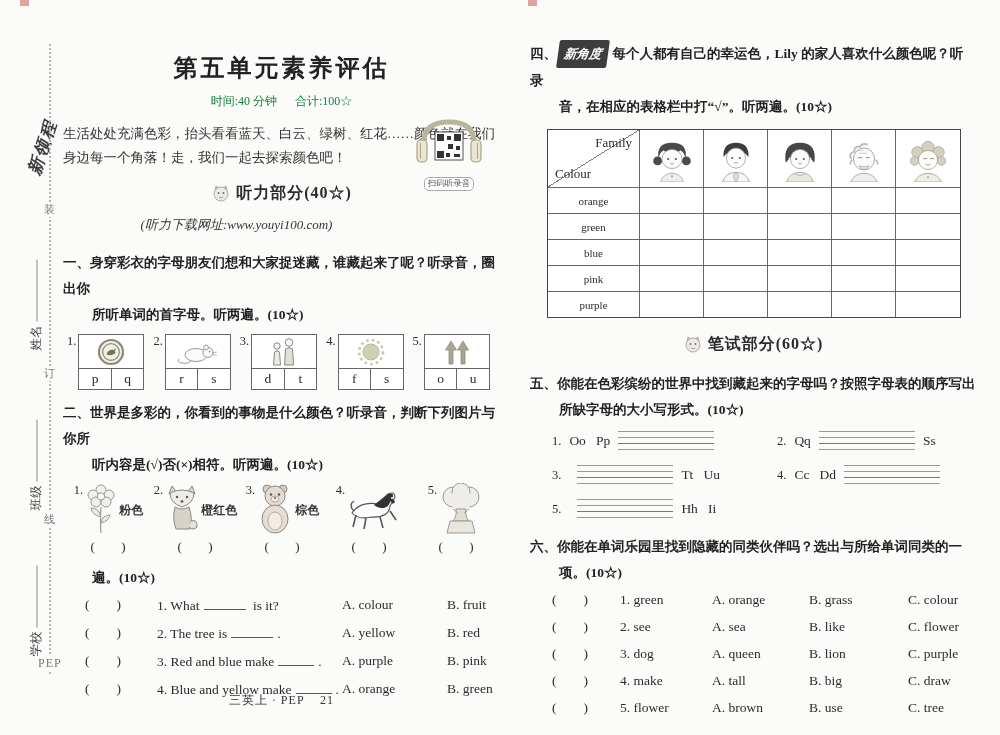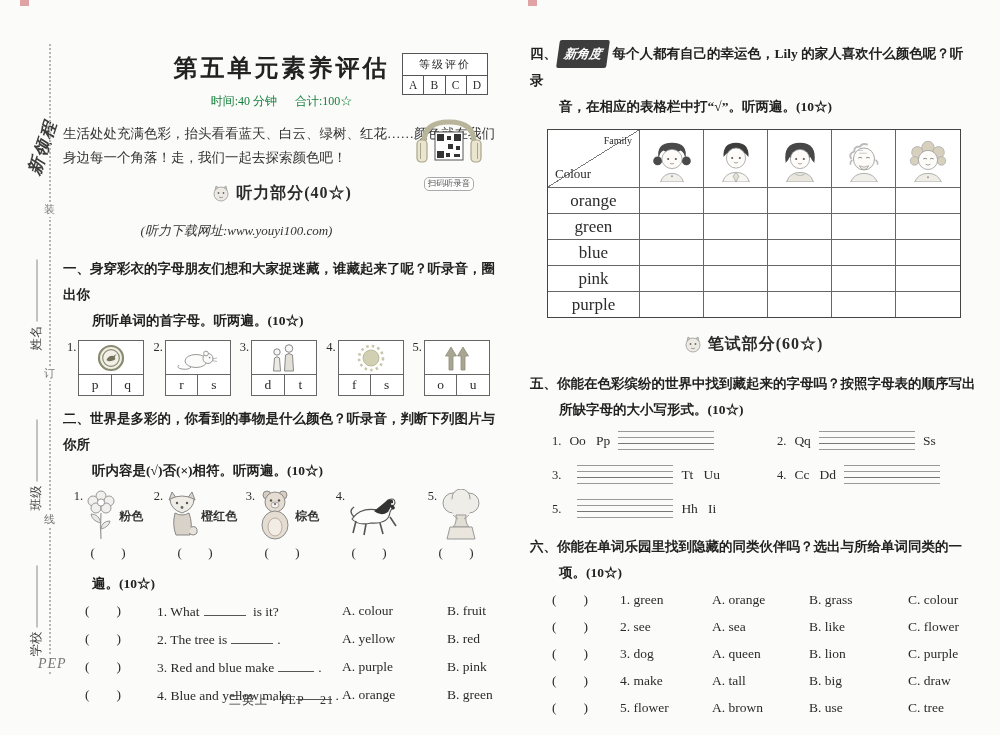--- a/index.html
+++ b/index.html
@@ -21,41 +21,41 @@
   }
   .mlabel{
     position:absolute;left:-24px;width:120px;display:flex;align-items:center;gap:4px;
     font-size:12.5px;color:#444;transform:rotate(-90deg);transform-origin:center;
   }
   .mlabel .uline{display:inline-block;width:62px;border-bottom:1px solid #8a8a8a;height:1px;}
   .m-name{top:282px}.m-class{top:442px}.m-school{top:588px}
   .bindline{position:absolute;left:49px;top:44px;height:630px;border-left:2px dotted #b5b5b5;}
   .bchar{position:absolute;left:-7px;font-size:11px;color:#777;background:#fbfbf9;}
   .bc1{top:158px}.bc2{top:322px}.bc3{top:468px}
-  .bpep{position:absolute;left:-13px;top:612px;font-size:14px;color:#777;letter-spacing:1px;background:#fbfbf9;font-style:italic;}
+  .bpep{position:absolute;left:-13px;top:612px;font-size:12px;color:#777;letter-spacing:1px;background:#fbfbf9;}
 
   
   .page{position:absolute;top:0;height:735px;}
   .pl{left:63px;width:437px;}
   .pr{left:530px;width:446px;}
 
   .title{margin:52px 0 0 0;text-align:center;font-size:24px;letter-spacing:3px;font-weight:bold;color:#222;}
   .meta{margin-top:9px;text-align:center;font-size:12px;color:#15803d;}
 
   .gradebox{position:absolute;right:12px;top:53px;width:84px;border:1.2px solid #555;background:#fff;}
   .gb-title{font-size:11px;text-align:center;letter-spacing:2px;border-bottom:1px solid #555;padding:3px 0;}
   .gb-cells{display:flex;}
   .gb-cells span{flex:1;text-align:center;font-size:11.5px;padding:3px 0;border-right:1px solid #555;}
   .gb-cells span:last-child{border-right:none;}
 
   .intro{margin-top:12px;font-size:13.5px;line-height:24px;color:#333;}
 
   .lst-head{margin-top:13px;display:flex;justify-content:center;align-items:center;gap:5px;
     font-size:16px;font-weight:bold;letter-spacing:1px;}
-  .lst-url{margin-top:18px;text-align:center;font-size:13px;font-style:italic;color:#333;
+  .lst-url{margin-top:12px;text-align:center;font-size:13px;font-style:italic;color:#333;
     margin-right:90px;}
   .qrbadge{position:absolute;right:14px;top:116px;width:74px;text-align:center;}
   .qr-label{margin-top:-4px;display:inline-block;font-size:8.5px;color:#555;border:1px solid #aaa;
     border-radius:5px;padding:0 3px;background:#fff;}
 
   .sec-h{font-size:13.5px;font-weight:bold;color:#222;}
   .sec-h .l1{line-height:26px;}
   .sec-h .l2{line-height:26px;padding-left:29px;}
   .mt1{margin-top:10px}.mt2{margin-top:16px}
 
@@ -92,23 +92,23 @@
     padding:1px 6px;margin:0 5px 0 1px;transform:skewX(-8deg);border-radius:2px;}
 
   .ftable{margin:9px 0 0 17px;width:412px;border:1.6px solid #444;background:#fff;
     display:grid;grid-template-columns:92px repeat(5,64px);}
   .fcell{border-right:1px solid #666;border-bottom:1px solid #666;}
   .fcell.lastcol{border-right:none;}
   .fcell.lastrow{border-bottom:none;}
   .fhead{height:57px;display:flex;align-items:center;justify-content:center;}
   .corner{position:relative;height:57px;
     background:linear-gradient(to bottom right,transparent 49.5%,#777 49.5%,#777 50.4%,transparent 50.4%);}
-  .c-top{position:absolute;top:5px;right:7px;font-size:10px;}
+  .c-top{position:absolute;top:5px;right:7px;font-size:13px;}
   .c-bot{position:absolute;bottom:5px;left:7px;font-size:13px;}
-  .frow-label{height:25px;display:flex;align-items:center;justify-content:center;font-size:17px;text-align:right;}
+  .frow-label{height:25px;display:flex;align-items:center;justify-content:center;font-size:11px;text-align:right;}
   .fempty{height:25px;}
 
   .s5grid{margin-top:8px;display:grid;grid-template-columns:225px 1fr;row-gap:15px;padding-left:22px;}
   .s5item{display:flex;align-items:center;gap:8px;font-size:13.5px;}
   .l4{display:inline-flex;flex-direction:column;justify-content:space-between;width:96px;height:19px;}
   .l4 i{border-top:1px solid #999;height:0;}
   .l4 i:nth-child(3){border-top-color:#777;}
 
   .mcq2{display:flex;align-items:center;height:27px;font-size:13.5px;padding-left:22px;}
   .mcq2 .paren{width:68px;}
@@ -142,29 +142,20 @@
     <div class="bindline">
       <span class="bchar bc1">装</span>
       <span class="bchar bc2">订</span>
       <span class="bchar bc3">线</span>
       <span class="bpep">PEP</span>
     </div>
   </div>
 
   <div class="page pl">
 
-    <div class="gradebox">
-      <div class="gb-title">等级评价</div>
-      <div class="gb-cells">
-        <span>A</span>
-        <span>B</span>
-        <span>C</span>
-        <span>D</span>
-      </div>
-    </div>
 
     <h1 class="title">第五单元素养评估</h1>
     <div class="meta pre">时间:40 分钟      合计:100☆</div>
 
     <div class="intro">
       <div>生活处处充满色彩，抬头看看蓝天、白云、绿树、红花……颜色就在我们</div>
       <div>身边每一个角落！走，我们一起去探索颜色吧！</div>
     </div>
 
     <div class="lst-head">

